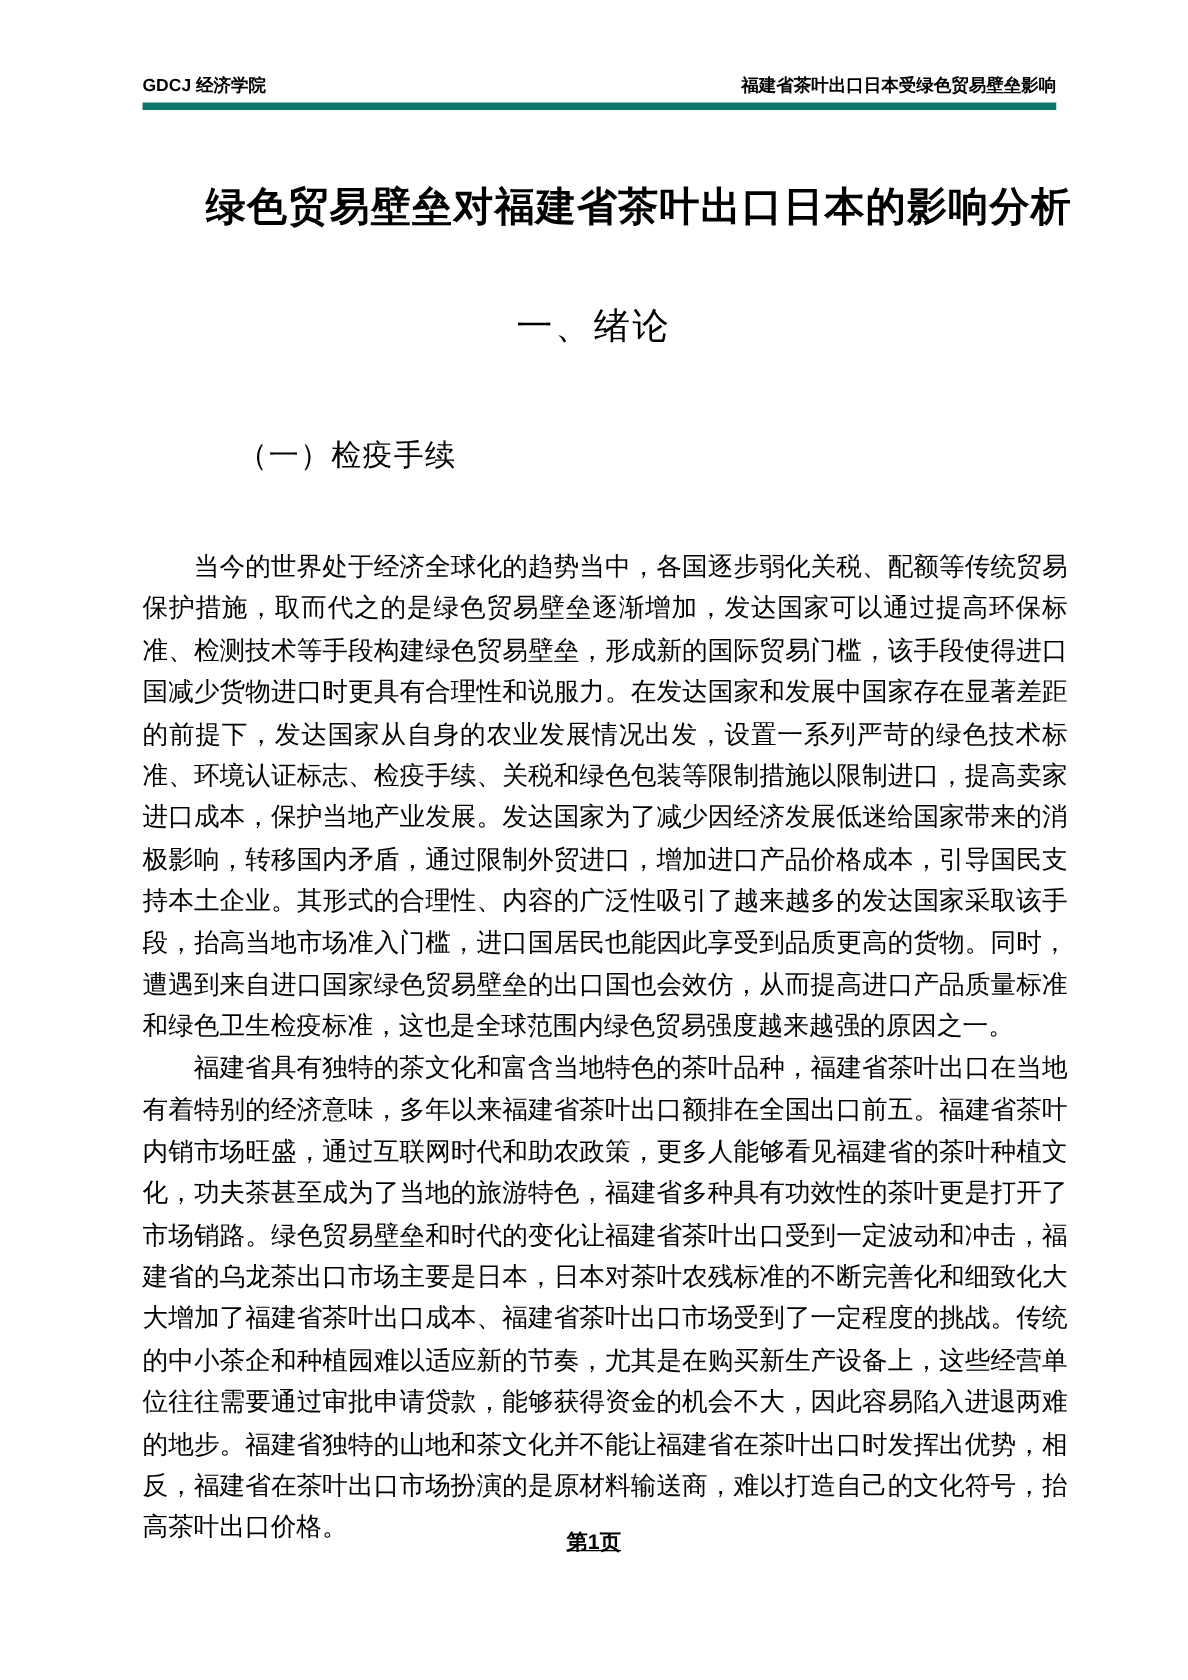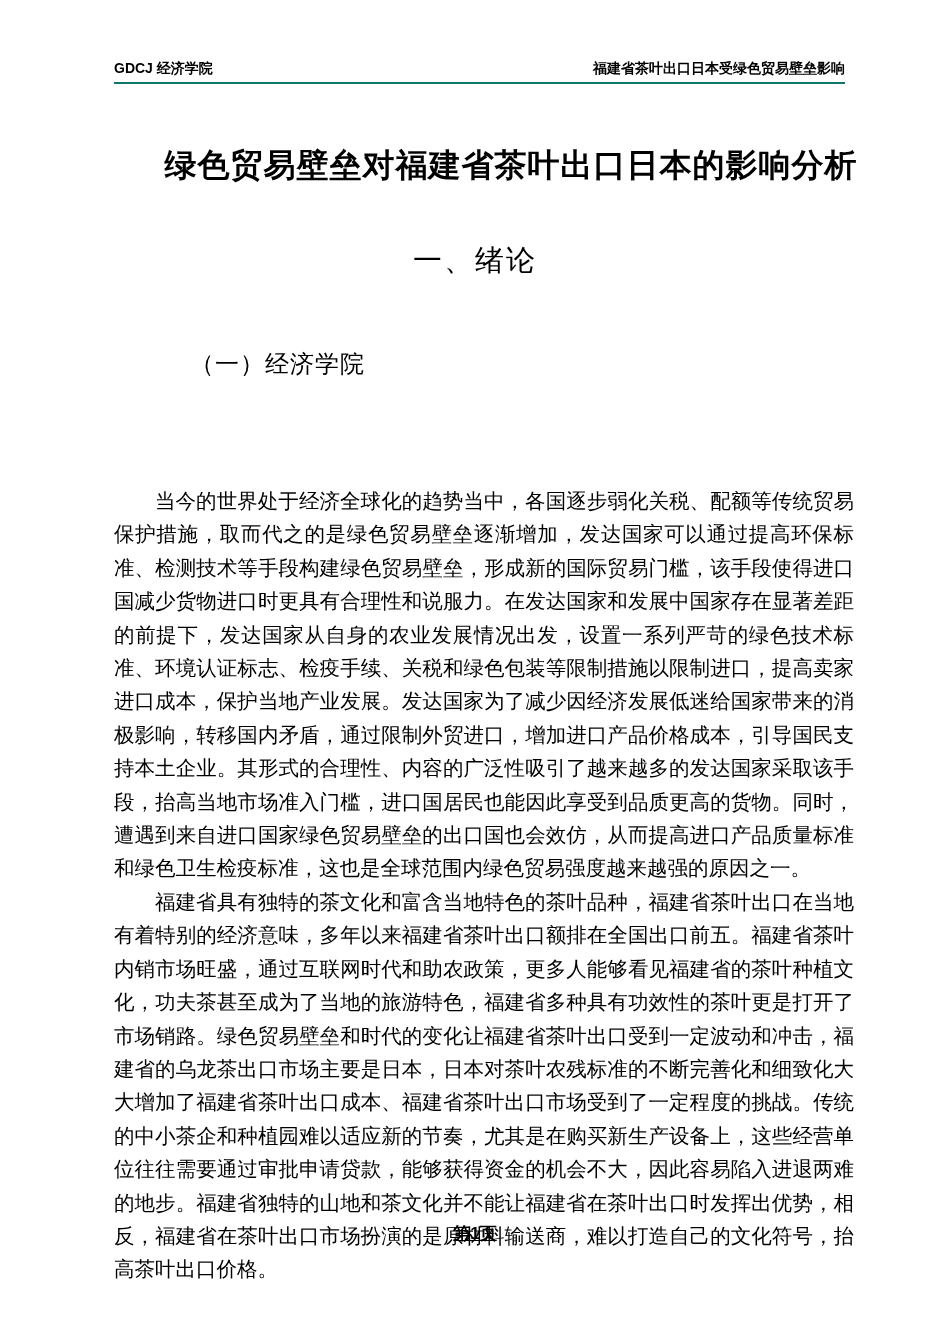--- a/index.html
+++ b/index.html
@@ -20,21 +20,21 @@
     top: 58px;
     left: 114px;
     width: 731px;
     display: flex;
     justify-content: space-between;
     align-items: flex-end;
     font-family: "Liberation Sans", sans-serif;
     font-weight: bold;
     font-size: 14px;
     line-height: 20px;
-    border-bottom: 2px solid #0f766e;
+    border-bottom: 6px solid #0f766e;
     padding-bottom: 4px;
   }
   .doc-title {
     position: absolute;
     top: 144px;
     left: 0;
     width: 100%;
     margin: 0;
     text-align: center;
     font-family: "Liberation Sans", sans-serif;
@@ -68,21 +68,20 @@
   .doc-body {
     position: absolute;
     top: 438px;
     left: 114px;
     width: 740px;
     font-family: "Liberation Serif", serif;
     font-size: 20.5px;
     line-height: 33.4px;
     text-align: justify;
     text-justify: inter-ideograph;
-    margin-top: 47px;
   }
   .doc-body p {
     margin: 0;
     padding: 0;
     text-indent: 2em;
   }
   .page-footer {
     position: absolute;
     top: 1222px;
     left: 0;
@@ -101,21 +100,21 @@
 
   <div class="page-header">
     <span>GDCJ 经济学院</span>
     <span>福建省茶叶出口日本受绿色贸易壁垒影响</span>
   </div>
 
   <h1 class="doc-title">绿色贸易壁垒对福建省茶叶出口日本的影响分析</h1>
 
   <h2 class="chapter-heading">一、绪论</h2>
 
-  <h3 class="section-heading">（一）经济学院</h3>
+  <h3 class="section-heading">（一）检疫手续</h3>
 
   <div class="doc-body">
     <p>当今的世界处于经济全球化的趋势当中，各国逐步弱化关税、配额等传统贸易保护措施，取而代之的是绿色贸易壁垒逐渐增加，发达国家可以通过提高环保标准、检测技术等手段构建绿色贸易壁垒，形成新的国际贸易门槛，该手段使得进口国减少货物进口时更具有合理性和说服力。在发达国家和发展中国家存在显著差距的前提下，发达国家从自身的农业发展情况出发，设置一系列严苛的绿色技术标准、环境认证标志、检疫手续、关税和绿色包装等限制措施以限制进口，提高卖家进口成本，保护当地产业发展。发达国家为了减少因经济发展低迷给国家带来的消极影响，转移国内矛盾，通过限制外贸进口，增加进口产品价格成本，引导国民支持本土企业。其形式的合理性、内容的广泛性吸引了越来越多的发达国家采取该手段，抬高当地市场准入门槛，进口国居民也能因此享受到品质更高的货物。同时，遭遇到来自进口国家绿色贸易壁垒的出口国也会效仿，从而提高进口产品质量标准和绿色卫生检疫标准，这也是全球范围内绿色贸易强度越来越强的原因之一。</p>
     <p>福建省具有独特的茶文化和富含当地特色的茶叶品种，福建省茶叶出口在当地有着特别的经济意味，多年以来福建省茶叶出口额排在全国出口前五。福建省茶叶内销市场旺盛，通过互联网时代和助农政策，更多人能够看见福建省的茶叶种植文化，功夫茶甚至成为了当地的旅游特色，福建省多种具有功效性的茶叶更是打开了市场销路。绿色贸易壁垒和时代的变化让福建省茶叶出口受到一定波动和冲击，福建省的乌龙茶出口市场主要是日本，日本对茶叶农残标准的不断完善化和细致化大大增加了福建省茶叶出口成本、福建省茶叶出口市场受到了一定程度的挑战。传统的中小茶企和种植园难以适应新的节奏，尤其是在购买新生产设备上，这些经营单位往往需要通过审批申请贷款，能够获得资金的机会不大，因此容易陷入进退两难的地步。福建省独特的山地和茶文化并不能让福建省在茶叶出口时发挥出优势，相反，福建省在茶叶出口市场扮演的是原材料输送商，难以打造自己的文化符号，抬高茶叶出口价格。</p>
   </div>
 
   <div class="page-footer">
     <span>第1页</span>
   </div>
 

